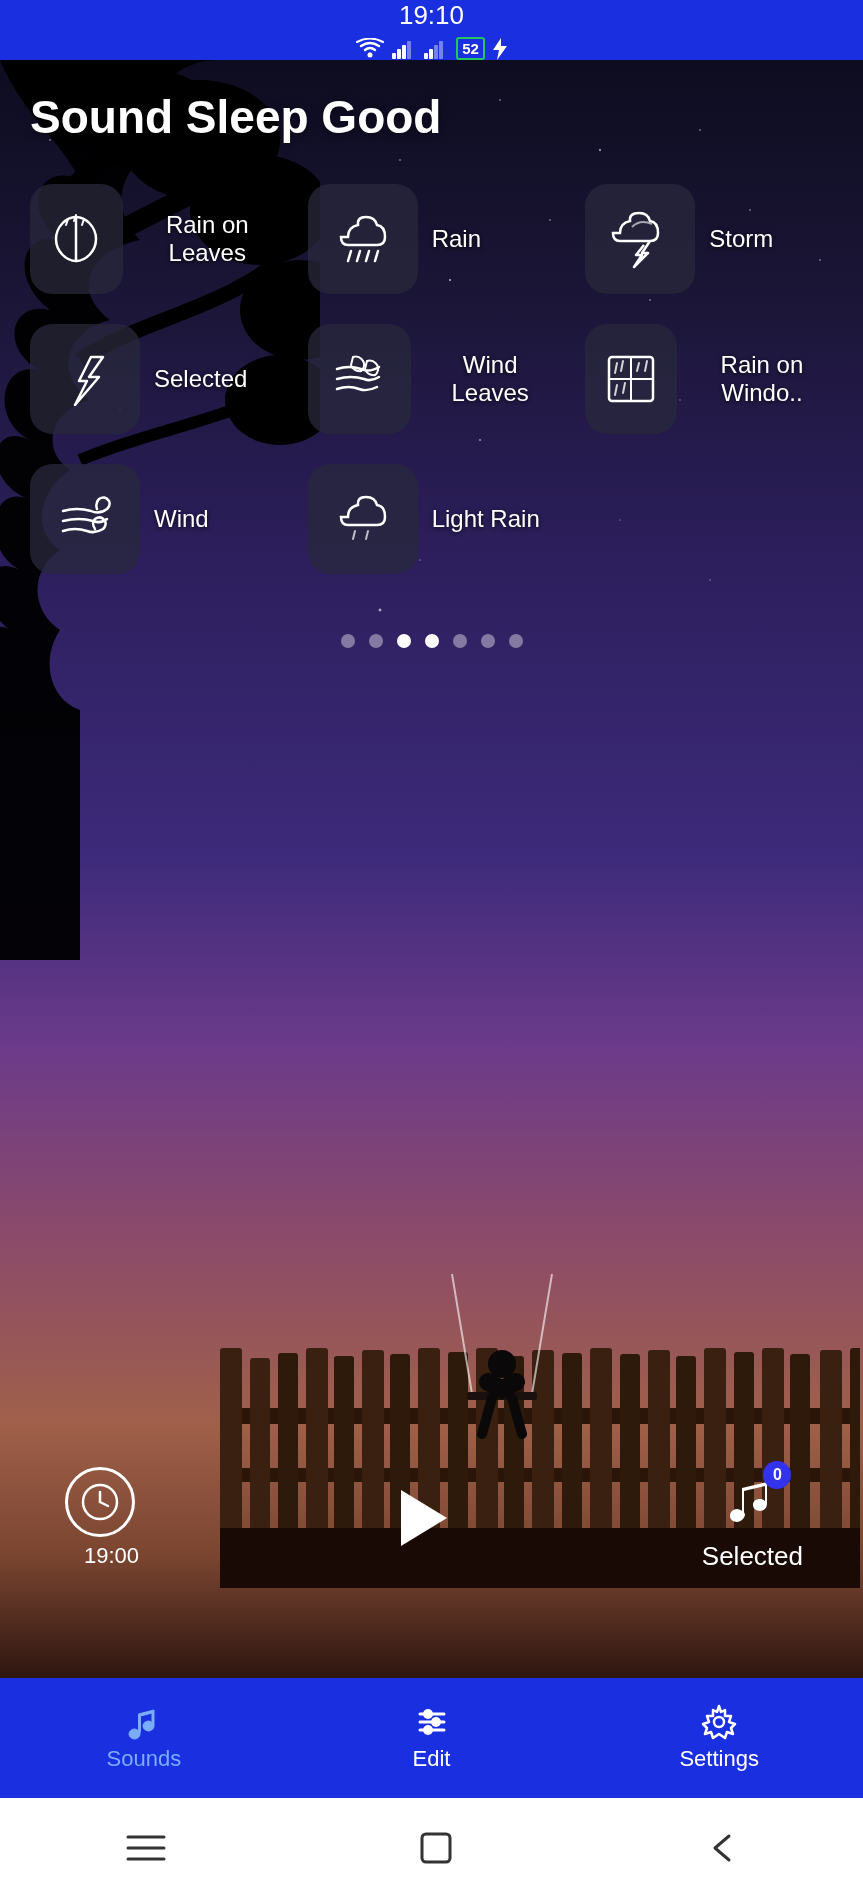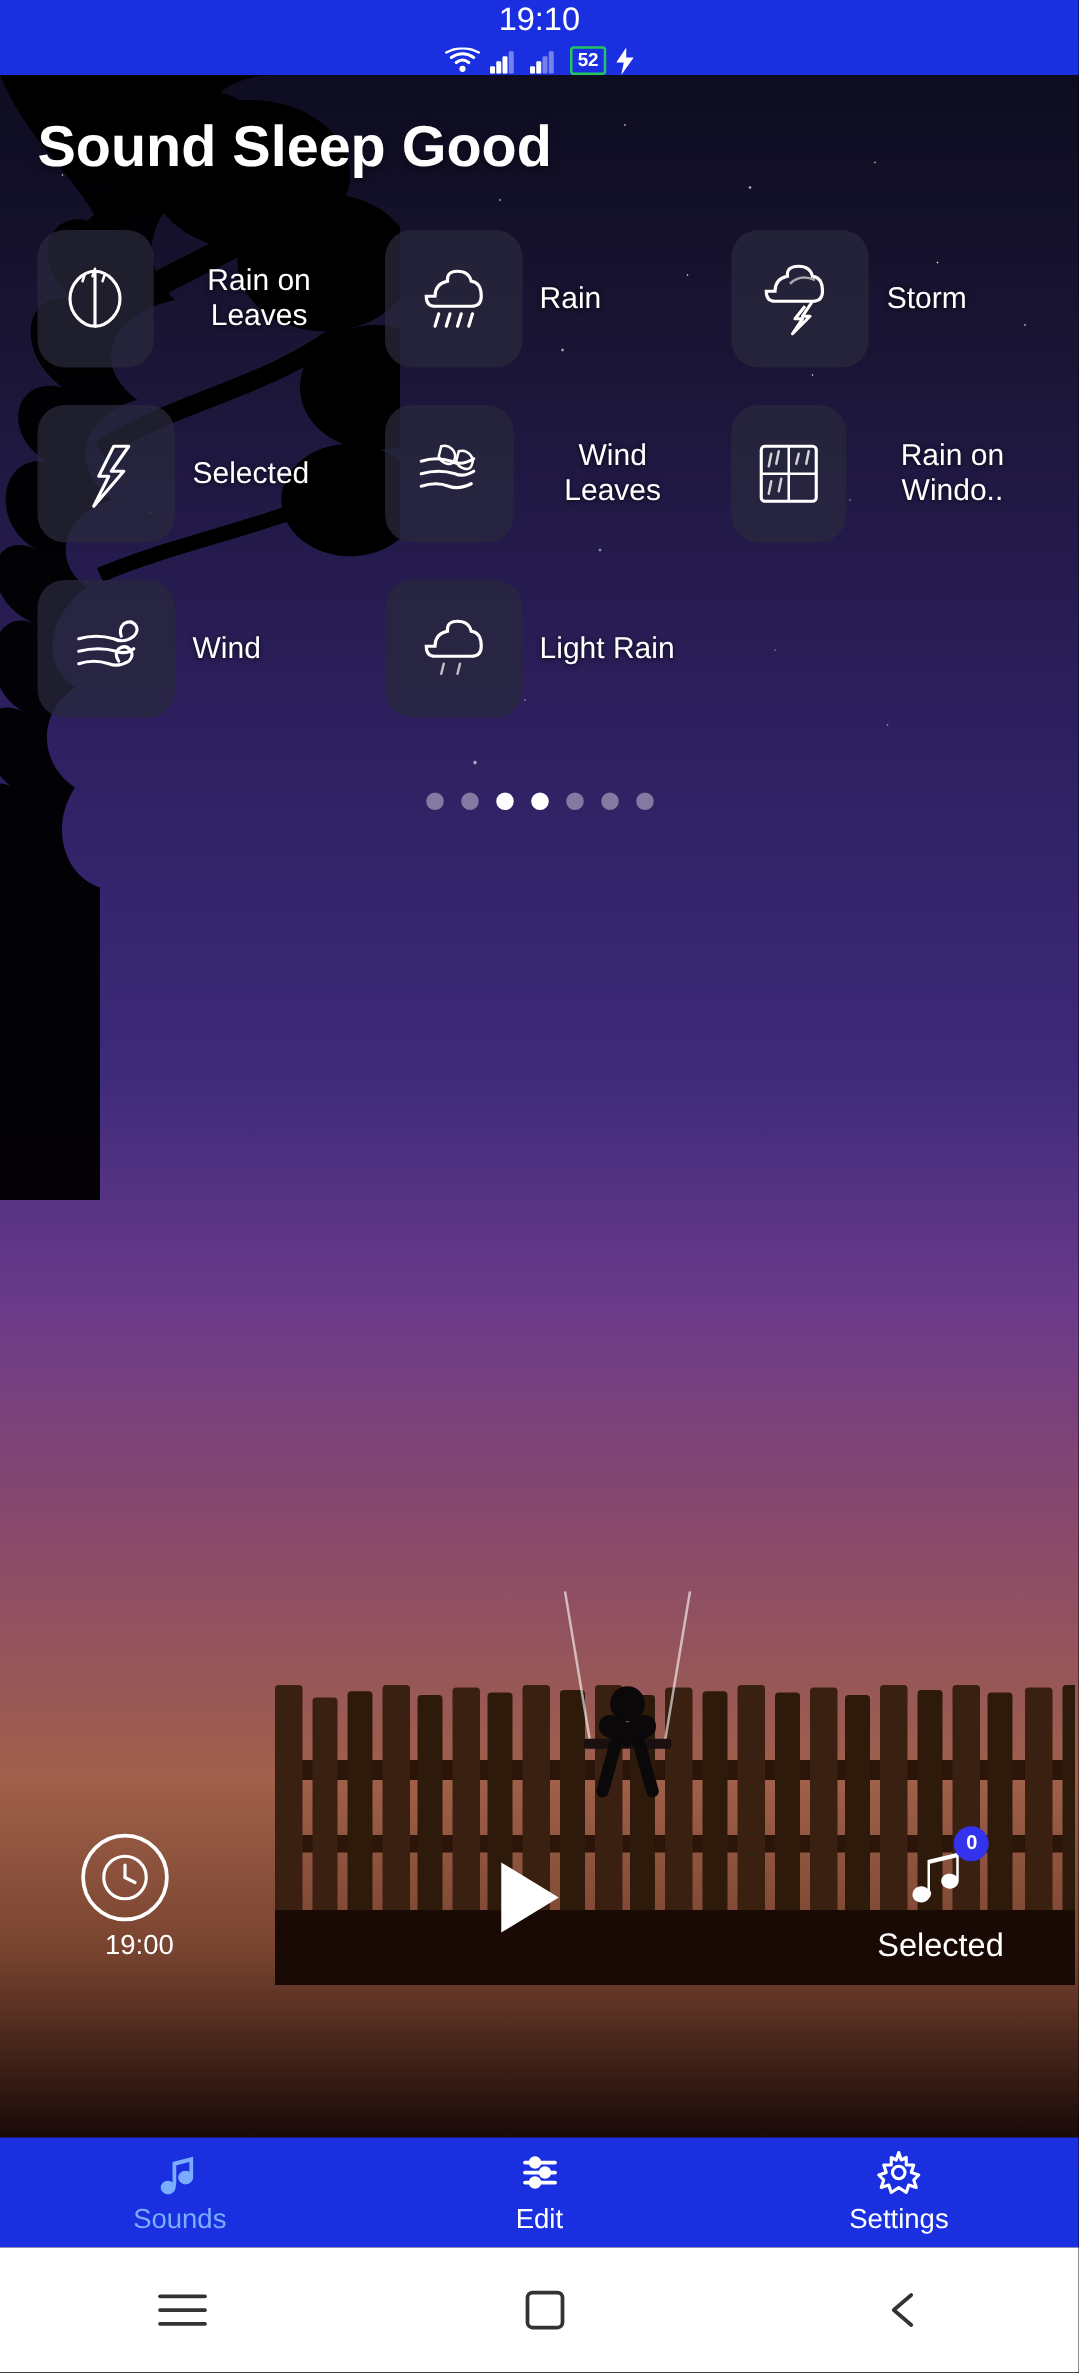--- a/index.html
+++ b/index.html
@@ -273,21 +273,21 @@
     .selected-label {
       font-size: 26px;
       font-weight: 500;
     }
 
     
     .bottom-nav {
       position: absolute;
       bottom: 100px;
       left: 0; right: 0;
-      height: 88px;
+      height: 120px;
       background: #1a2fe0;
       display: flex;
       align-items: center;
       justify-content: space-around;
       z-index: 100;
     }
 
     .nav-item {
       display: flex;
       flex-direction: column;

